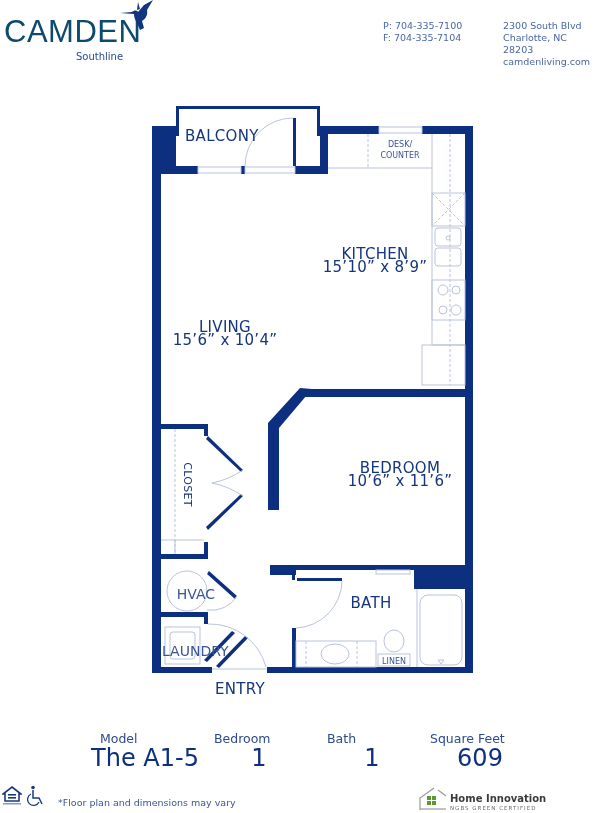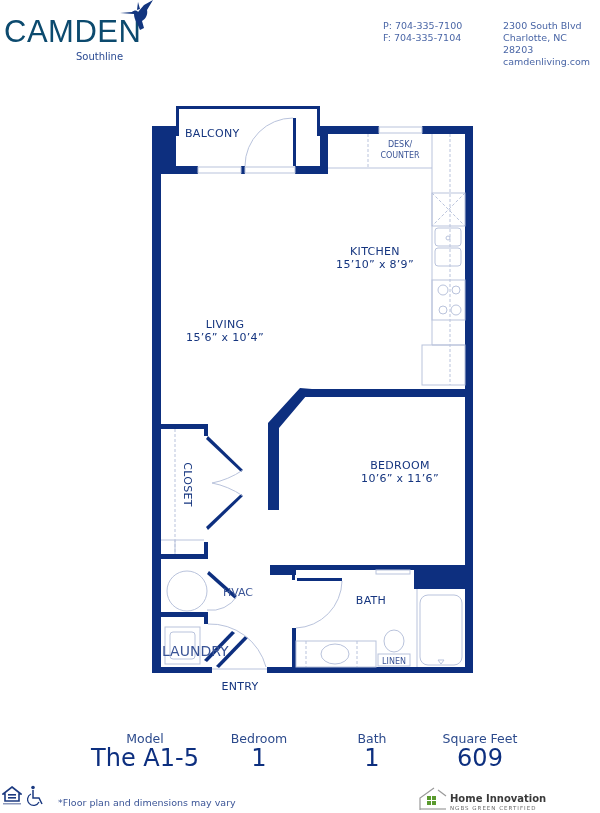--- a/index.html
+++ b/index.html
@@ -3,23 +3,23 @@
 <meta charset="utf-8">
 <style>
   html, body { margin:0; padding:0; background:#ffffff; }
   body { width:600px; height:813px; position:relative; overflow:hidden;
          font-family: "DejaVu Sans", "Liberation Sans", sans-serif; color:#0d2f7f; }
   .abs { position:absolute; }
   .logo-word { left:4px; top:14px; font-size:31px; letter-spacing:0.5px; color:#0c4a6e;
                font-family:"Liberation Sans", sans-serif; font-weight:normal; }
   .logo-sub { left:76px; top:51px; font-size:10px; color:#2a4a92; }
   .contact { font-size:9.5px; color:#4a66a6; line-height:12px; }
-  .plan-label { font-size:11px; color:#15357f; text-align:center; letter-spacing:0.3px; white-space:nowrap; }
+  .plan-label { font-size:15px; color:#15357f; text-align:center; letter-spacing:0.3px; white-space:nowrap; }
   .small-label { font-size:8px; color:#3a5496; text-align:center; white-space:nowrap; }
-  .stat-head { font-size:12.5px; color:#2c4a8c; text-align:center; }
+  .stat-head { font-size:12.5px; color:#2c4a8c; }
   .stat-val { font-size:24px; color:#0d2f7f; text-align:center; }
   .footnote { font-size:9.5px; color:#3a5496; }
   .hi-title { font-size:10px; color:#3a3a3a; font-weight:bold; }
   .hi-sub { font-size:5.5px; color:#6a6a6a; letter-spacing:1px; }
 </style>
 </head>
 <body>
 
 <div class="abs logo-word">CAMDEN</div>
 <svg class="abs" style="left:118px;top:0px" width="42" height="36" viewBox="0 0 42 36">
@@ -154,21 +154,21 @@
 <div class="abs plan-label" style="left:185px;top:127px;">BALCONY</div>
 <div class="abs small-label" style="left:378px;top:140px;width:44px;">DESK/</div>
 <div class="abs small-label" style="left:378px;top:151px;width:44px;text-align:center;">COUNTER</div>
 <div class="abs plan-label" style="left:320px;top:245px;width:110px;text-align:center;">KITCHEN</div>
 <div class="abs plan-label" style="left:320px;top:258px;width:110px;">15’10” x 8’9”</div>
 <div class="abs plan-label" style="left:170px;top:318px;width:110px;">LIVING</div>
 <div class="abs plan-label" style="left:170px;top:331px;width:110px;">15’6” x 10’4”</div>
 <div class="abs plan-label" style="left:345px;top:459px;width:110px;">BEDROOM</div>
 <div class="abs plan-label" style="left:345px;top:472px;width:110px;">10’6” x 11’6”</div>
 <div class="abs plan-label" style="left:160px;top:478px;width:54px;transform:rotate(90deg);font-size:11px;">CLOSET</div>
-<div class="abs small-label" style="left:167px;top:586px;width:58px;font-size:11px;margin-left:42px;">HVAC</div>
+<div class="abs small-label" style="left:167px;top:586px;width:58px;font-size:14px;">HVAC</div>
 <div class="abs small-label" style="left:162px;top:643px;width:46px;font-size:14px;">LAUNDRY</div>
 <div class="abs plan-label" style="left:346px;top:594px;width:50px;">BATH</div>
 <div class="abs small-label" style="left:378px;top:657px;width:32px;font-size:8px;">LINEN</div>
 <div class="abs plan-label" style="left:210px;top:680px;width:60px;">ENTRY</div>
 
 <div class="abs stat-head" style="left:100px;top:731px;width:90px;">Model</div>
 <div class="abs stat-val" style="left:80px;top:744px;width:130px;">The A1-5</div>
 <div class="abs stat-head" style="left:214px;top:731px;width:90px;">Bedroom</div>
 <div class="abs stat-val" style="left:214px;top:744px;width:90px;">1</div>
 <div class="abs stat-head" style="left:327px;top:731px;width:90px;">Bath</div>

